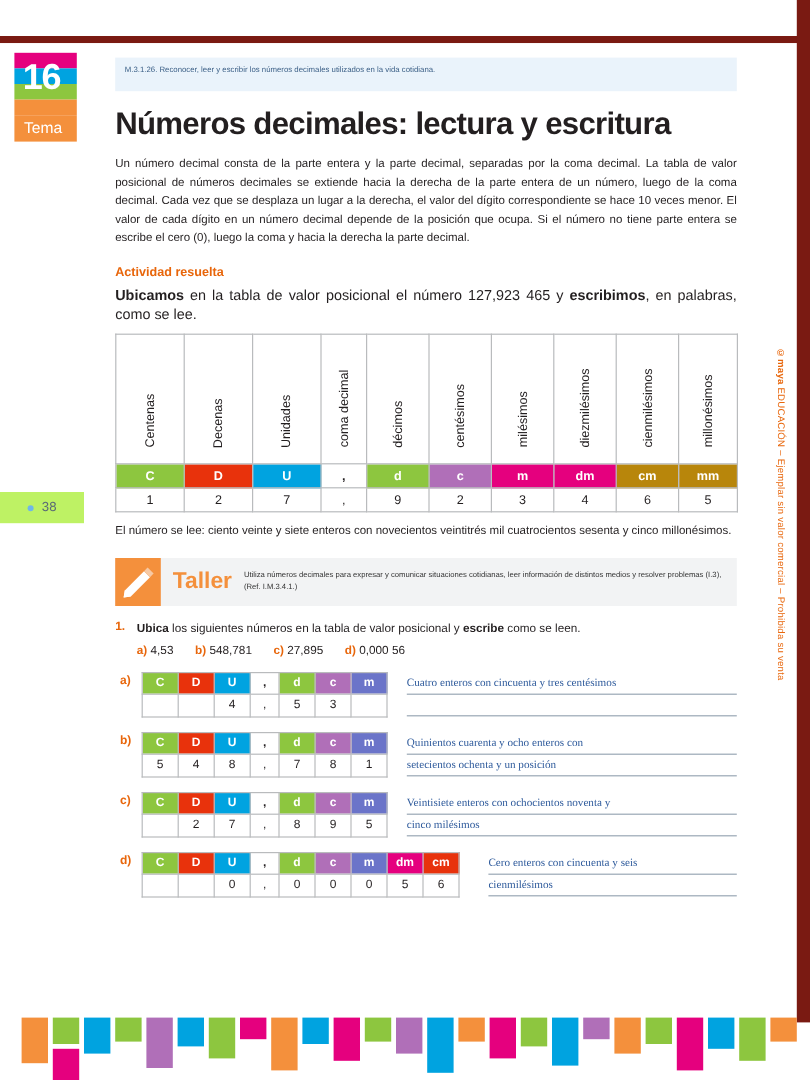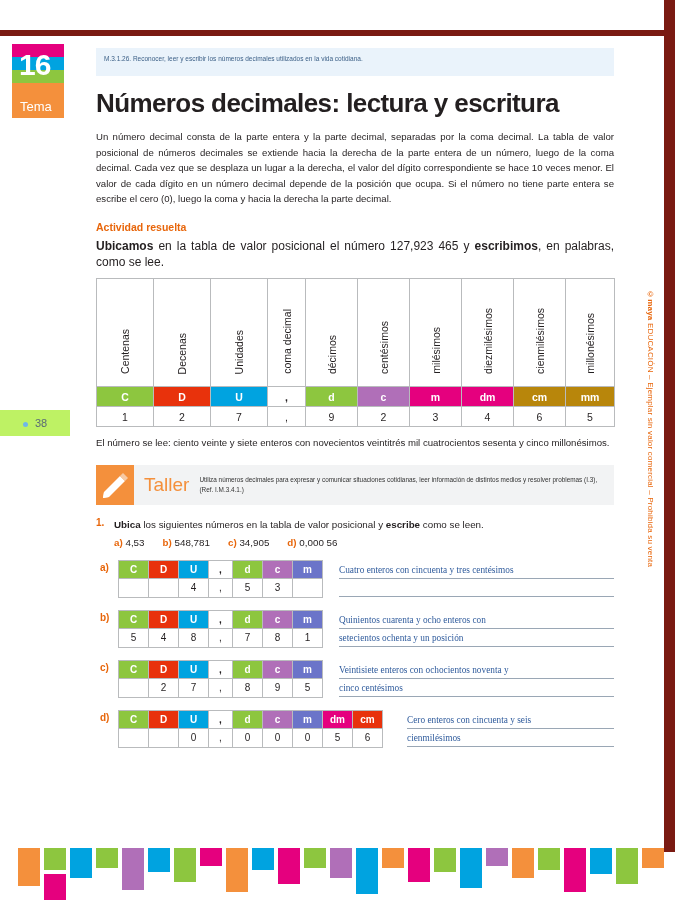--- a/index.html
+++ b/index.html
@@ -78,21 +78,21 @@
   }
   
   .taller {
     margin-top:14px; background:#f2f3f4; height:40px; position:relative;
     display:flex; align-items:center;
   }
   .taller-icon {
     width:38px; height:40px; background:#f4903c; position:relative; flex:0 0 38px;
   }
   .taller-word {
-    color:#f4903c; font-size:19px; font-weight:normal; padding:0 10px 0 10px; flex:0 0 auto;
+    color:#f4903c; font-size:19px; font-weight:bold; padding:0 10px 0 10px; flex:0 0 auto;
   }
   .taller-text { font-size:6.4px; line-height:10px; color:#333; padding-right:8px; }
   
   .ex-row { margin-top:12px; display:flex; }
   .ex-num { color:#e8660b; font-weight:bold; font-size:10px; width:18px; flex:0 0 18px;}
   .ex-text { font-size:9.8px; line-height:15px; }
   .ex-text b { font-weight:bold; }
   .items { margin:5px 0 0 18px; font-size:9.8px; display:flex; gap:18px;}
   .items .lbl { color:#e8660b; font-weight:bold; }
   
@@ -233,21 +233,21 @@
   </div>
 
   <div class="ex-row">
     <div class="ex-num">1.</div>
     <div class="ex-text"><b>Ubica</b><span> los siguientes números en la tabla de valor posicional y </span><b>escribe</b><span> como se leen.</span></div>
   </div>
 
   <div class="items">
     <div><span class="lbl">a)</span> <span>4,53</span></div>
     <div><span class="lbl">b)</span> <span>548,781</span></div>
-    <div><span class="lbl">c)</span> <span>34,905</span></div>
+    <div><span class="lbl">c)</span> <span>27,895</span></div>
     <div><span class="lbl">d)</span> <span>0,000 56</span></div>
   </div>
 
   <div class="sub">
     <div class="sub-lbl">a)</div>
     <table class="mini">
       <colgroup>
           <col style="width:30px">
           <col style="width:30px">
           <col style="width:30px">
@@ -350,21 +350,21 @@
         <td>7</td>
         <td>,</td>
         <td>8</td>
         <td>9</td>
         <td>5</td>
       </tr>
     </tbody>
       </table>
     <div class="answer">
       <div class="answer-line">Veintisiete enteros con ochocientos noventa y</div>
-      <div class="answer-line">cinco centésimos</div>
+      <div class="answer-line">cinco milésimos</div>
     </div>
   </div>
 
   <div class="sub">
     <div class="sub-lbl">d)</div>
     <table class="mini">
       <colgroup>
           <col style="width:30px">
           <col style="width:30px">
           <col style="width:30px">

